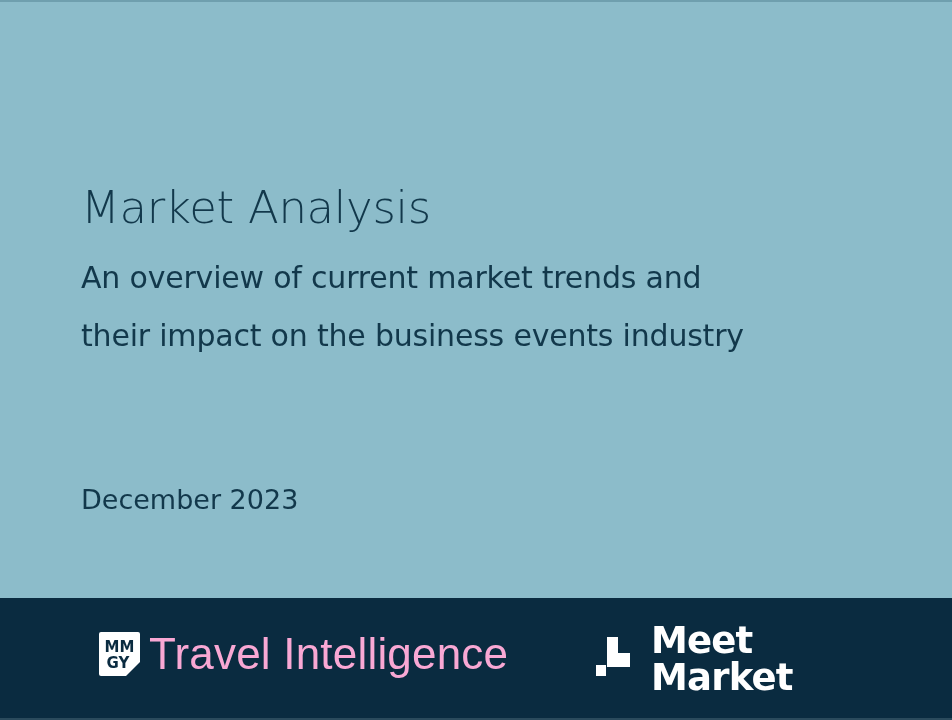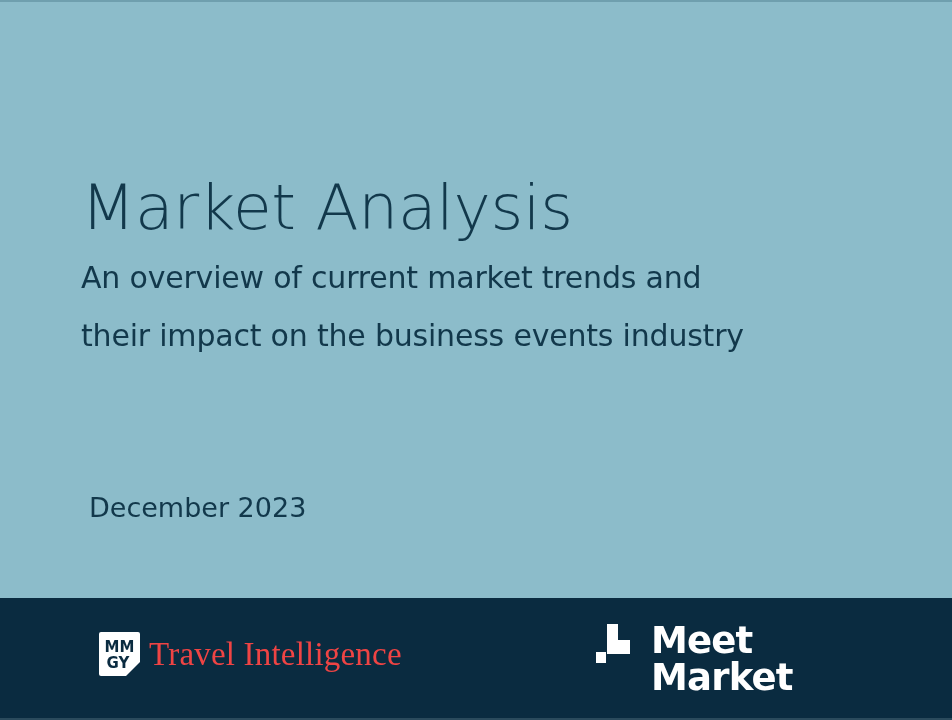--- a/index.html
+++ b/index.html
@@ -28,21 +28,21 @@
     position: absolute;
     left: 81px;
     top: 168px;
     width: 790px;
   }
 
   .slide-title {
     margin: 0;
     font-family: "DejaVu Sans", sans-serif;
     font-weight: 300;
-    font-size: 63px;
+    font-size: 45px;
     line-height: 76px;
     letter-spacing: -0.3px;
     color: #12384B;
     white-space: nowrap;
   }
 
   .slide-subtitle {
     margin: 0;
     padding-top: 3px;
     font-family: "DejaVu Sans", sans-serif;
@@ -51,21 +51,21 @@
     line-height: 58px;
     letter-spacing: -0.2px;
     color: #12384B;
     max-width: 690px;
   }
 
   .slide-date {
     position: absolute;
     left: 81px;
     top: 481px;
-    margin: 8px;
+    margin: 0;
     font-family: "DejaVu Sans", sans-serif;
     font-weight: 400;
     font-size: 27px;
     line-height: 34px;
     color: #12384B;
   }
 
   
   .footer-band {
     position: absolute;
@@ -89,35 +89,36 @@
   .mmgy-mark {
     position: relative;
     width: 41px;
     height: 44px;
     flex: 0 0 auto;
   }
 
   .mmgy-mark svg { display: block; }
 
   .mmgy-wordmark {
-    font-family: Liberation Serif, serif;
+    font-family: Liberation Sans, sans-serif;
     font-weight: 400;
-    font-size: 33px;
+    font-size: 44px;
     line-height: 38px;
-    color: #ef4444;
+    color: #f9a8d4;
     letter-spacing: 0.2px;
     white-space: nowrap;
   }
 
   
   .meet-denmark-logo {
     position: absolute;
     left: 595px;
     top: 24px;
     display: flex;
+    align-items: center;
     gap: 14px;
   }
 
   .md-mark {
     width: 42px;
     height: 48px;
     flex: 0 0 auto;
   }
 
   .md-mark svg { display: block; }

